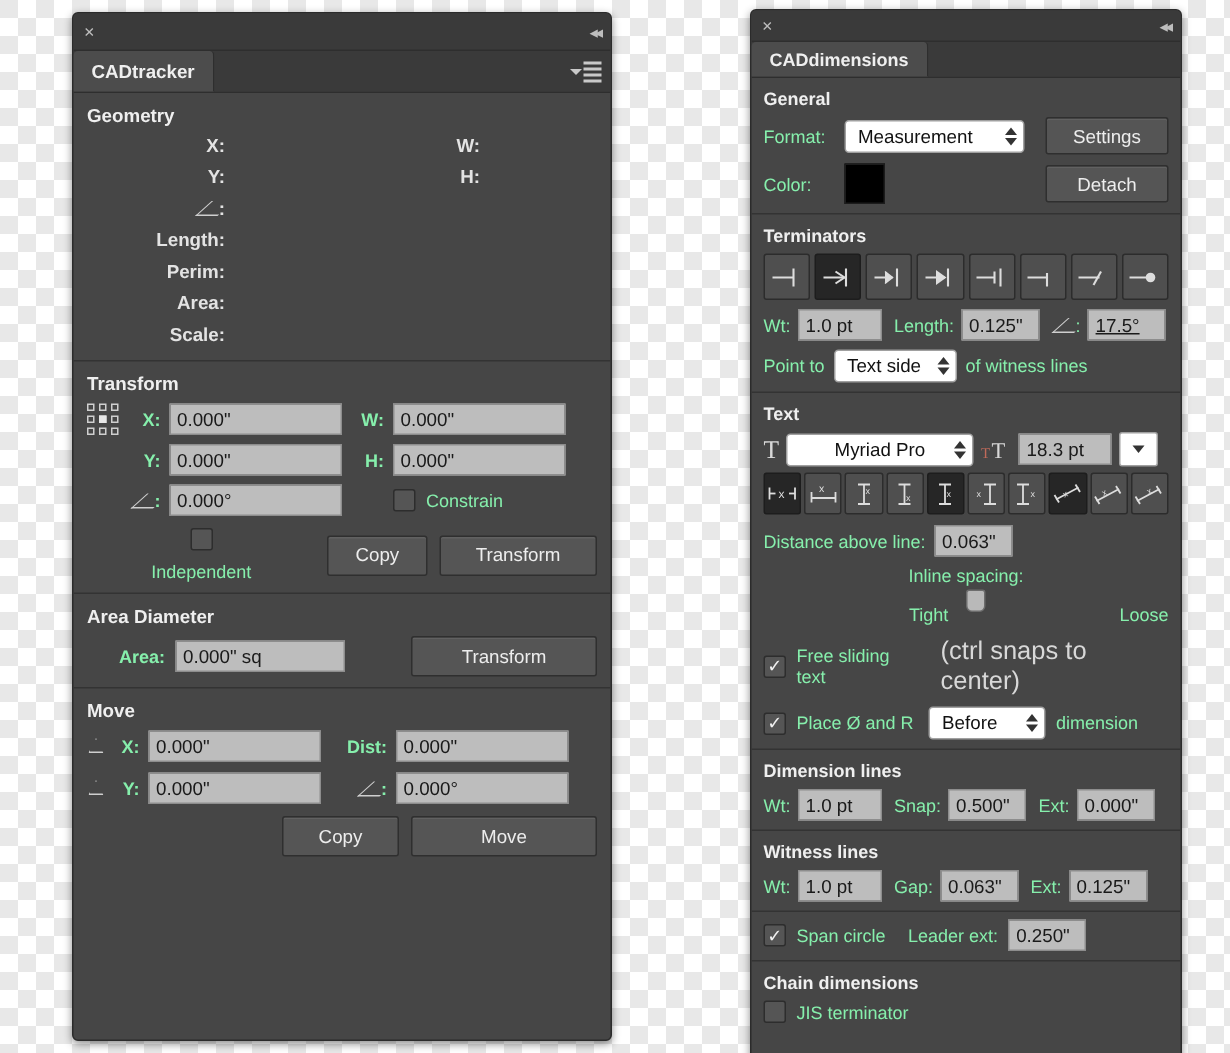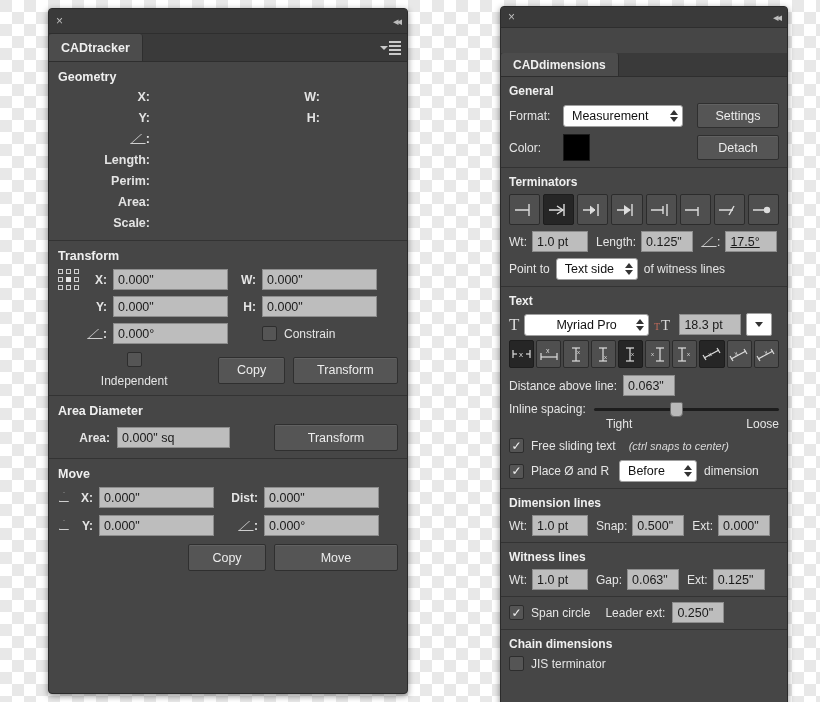--- a/index.html
+++ b/index.html
@@ -44,21 +44,21 @@
   .pm-tri{width:0;height:0;border-left:4px solid transparent;border-right:4px solid transparent;border-top:4px solid #c9c9c9;}
   .pm-lines{display:flex;flex-direction:column;gap:2px;}
   .pm-lines i{display:block;width:12px;height:2px;background:#c9c9c9;}
 
   .panel-body{padding:0;}
   .section{padding:6px 9px 7px 9px;border-bottom:1px solid #333;}
   .section.noline{border-bottom:none;}
   .sec-title{font-size:12.5px;font-weight:bold;color:#efefef;margin:2px 0 6px 0;}
 
   
-  .lbl{font-size:12px;color:#e5e5e5;}
+  .lbl{font-size:12px;color:#86efac;}
   .lbl.b{font-weight:bold;}
   .field{
     background:#bdbdbd;border:1px solid #8d8d8d;color:#1a1a1a;
     font-size:12.5px;padding:2px 4px;box-sizing:border-box;height:21px;
     display:flex;align-items:center;
   }
   .btn{
     background:#555;border:1px solid #2f2f2f;border-radius:2px;color:#ededed;
     font-size:12.5px;height:25px;display:flex;align-items:center;justify-content:center;
     box-shadow:inset 0 1px 0 rgba(255,255,255,.07);
@@ -117,21 +117,21 @@
   }
   .txt-btn.sel{background:#262626;border-color:#1d1d1d;}
   .slider{position:relative;height:14px;display:flex;align-items:center;flex:1;}
   .slider .track{height:3px;background:#1d1d1d;width:100%;border-radius:2px;}
   .slider .knob{
     position:absolute;left:41%;width:11px;height:13px;background:#b9b9b9;
     border:1px solid #6d6d6d;border-radius:2px 2px 4px 4px;
   }
   .color-sw{width:25px;height:25px;background:#000;border:1px solid #1c1c1c;}
   .ticon{font-family:"Liberation Serif",serif;color:#d8d8d8;}
-  .italic{font-style:italic;font-size:11px;color:#d8d8d8;}
+  .italic{font-size:17px;color:#d8d8d8;}
 </style>
 </head>
 <body>
 
 <div class="panel" id="cadtracker">
 
   <div class="panel-titlebar">
     <span class="tb-close">×</span>
     <span class="tb-collapse">◂◂</span>
   </div>
@@ -290,21 +290,21 @@
   </div>
 </div>
 
 <div class="panel" id="caddims">
 
   <div class="panel-titlebar" style="height:20px;">
     <span class="tb-close">×</span>
     <span class="tb-collapse">◂◂</span>
   </div>
 
-  <div class="panel-tabbar" style="height:23px;margin-top:25px;">
+  <div class="panel-tabbar" style="height:23px;">
     <div class="tab" style="font-size:12px;">CADdimensions</div>
     <div class="tabbar-rest"></div>
   </div>
 
   <div class="panel-body">
 
     <div class="section">
       <div class="sec-title">General</div>
       <div class="row" style="gap:6px;margin-bottom:6px;">
         <div class="lbl" style="width:48px;">Format:</div>
@@ -514,21 +514,21 @@
               <text x="9" y="7" font-size="6" fill="#ddd" font-family="Liberation Sans, sans-serif" transform="rotate(-25 11 6)">x</text>
             </svg>
         </div>
       </div>
 
       <div class="row" style="gap:6px;margin-top:7px;">
         <div class="lbl">Distance above line:</div>
         <div class="field" style="width:52px;">0.063"</div>
       </div>
 
-      <div class="row" style="gap:8px;margin-top:6px;">
+      <div class="row" style="gap:8px;margin-top:6px;flex-direction:column;">
         <div class="lbl">Inline spacing:</div>
         <div class="slider">
           <div class="track"></div>
           <div class="knob"></div>
         </div>
       </div>
       <div class="row" style="margin-left:97px;margin-top:1px;">
         <span class="lbl">Tight</span>
         <span style="flex:1;"></span>
         <span class="lbl">Loose</span>

